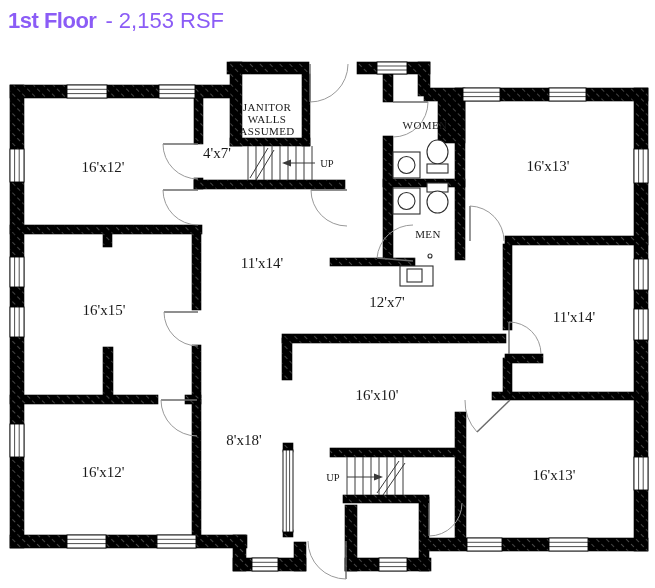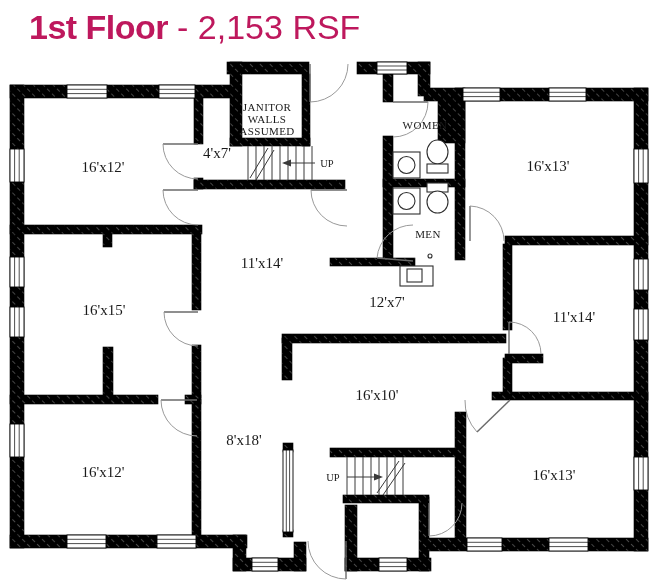--- a/index.html
+++ b/index.html
@@ -1,18 +1,18 @@
 <!DOCTYPE html>
 <html><head>
 <meta charset="utf-8">
 <style>
   html,body{margin:0;padding:0;background:#ffffff;}
   .page{position:relative;width:655px;height:588px;background:#fff;overflow:hidden;
         font-family:"Liberation Sans",sans-serif;}
-  .title{position:absolute;left:8px;top:8px;font-size:34px;color:#be185d;white-space:nowrap;margin-left:21px;}
+  .title{position:absolute;left:8px;top:8px;font-size:22px;color:#8b5cf6;white-space:nowrap;}
   .title .b{font-weight:700;letter-spacing:-0.5px;}
   .title .r{font-weight:400;margin-left:9px;}
   svg{position:absolute;left:0;top:0;}
   .wall{fill:url(#ht);stroke:#000;stroke-width:0.6;}
   .win rect{fill:#fff;stroke:#000;stroke-width:0.9;}
   .win path{stroke:#000;stroke-width:0.7;fill:none;}
   .door{stroke:#9a9a9a;stroke-width:1;fill:none;}
   .leaf{stroke:#6a6a6a;stroke-width:1.4;fill:none;}
   .tread{stroke:#3a3a3a;stroke-width:1;fill:none;}
   .fix{stroke:#2e2e2e;stroke-width:1.1;fill:#fff;}

